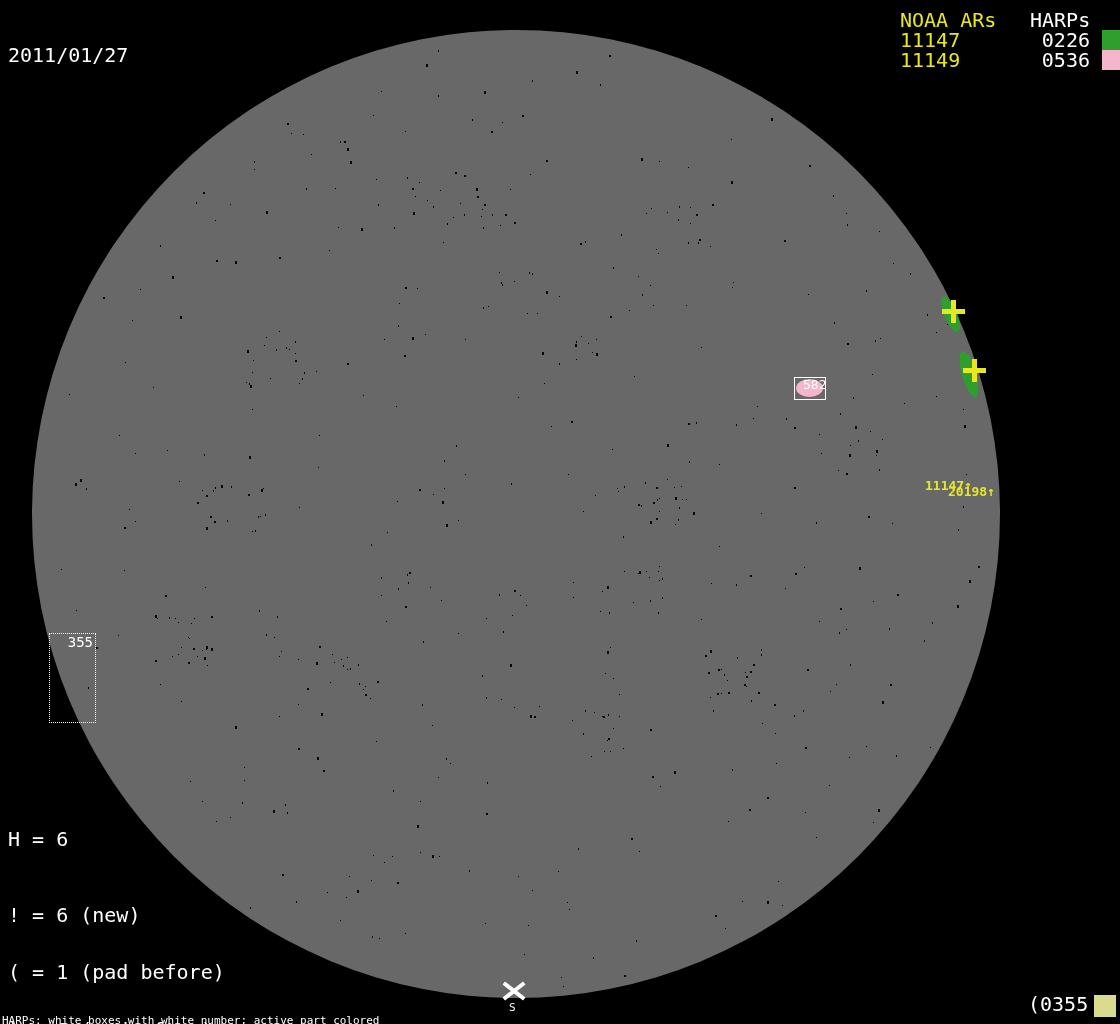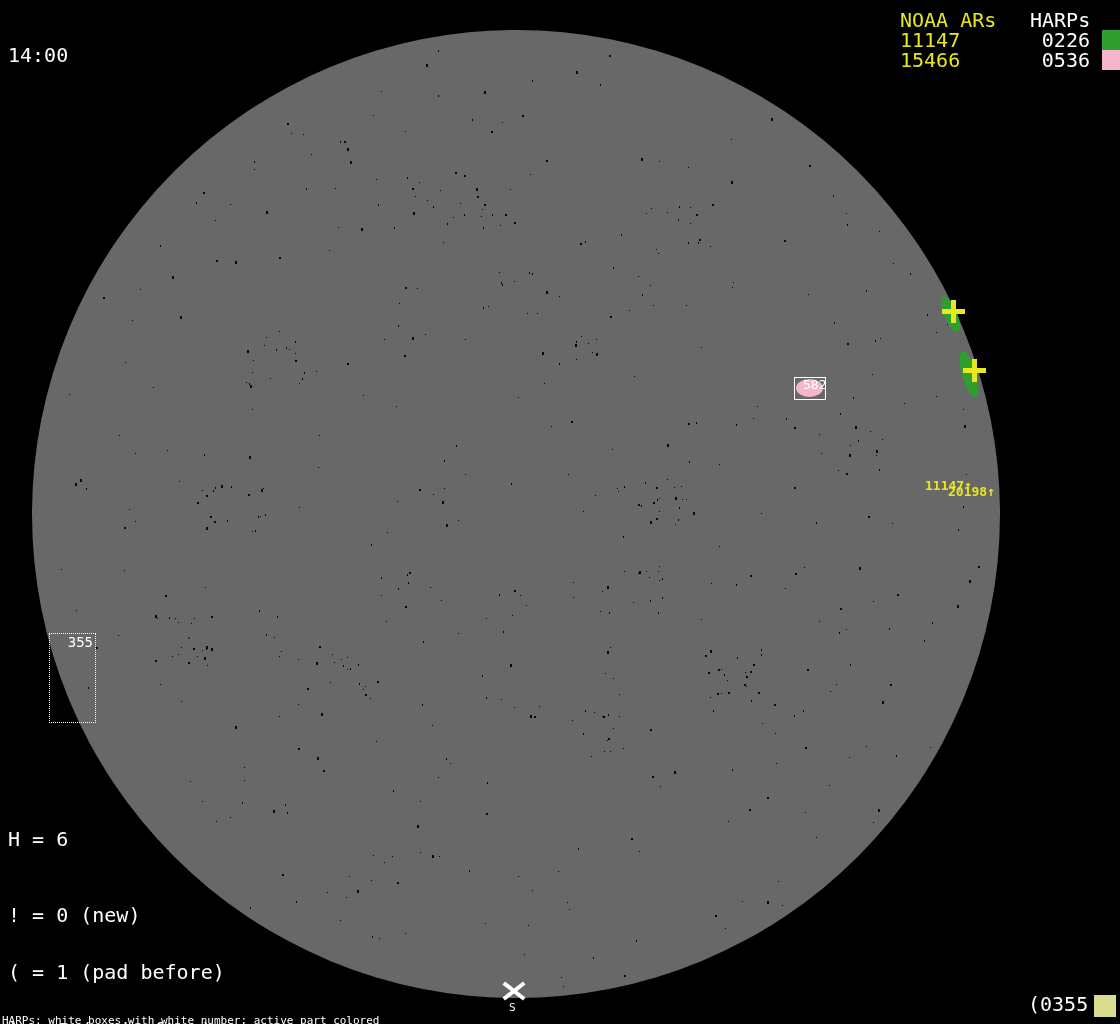--- a/index.html
+++ b/index.html
@@ -674,44 +674,44 @@
   <div class="limb-label" id="limb-label-11147">11147↑</div>
   <div class="limb-label" id="limb-label-11149">20198↑</div>
 
   <div id="south-x">
     <div class="xbar a"></div>
     <div class="xbar b"></div>
   </div>
   <div id="south-label">S</div>
 
   <div id="title-block">
-    <div>14:00</div>
+    <div>2011/01/27</div>
   </div>
 
   <div id="ar-table">
     <div class="ar-row header">
       <span class="col-noaa">NOAA ARs</span>
       <span class="col-harp">HARPs</span>
       <span class="col-swatch"></span>
     </div>
     <div class="ar-row">
       <span class="col-noaa">11147</span>
       <span class="col-harp">0226</span>
       <span class="col-swatch" style="background-color: rgb(47, 158, 47);"></span>
     </div>
     <div class="ar-row">
-      <span class="col-noaa">15466</span>
+      <span class="col-noaa">11149</span>
       <span class="col-harp">0536</span>
       <span class="col-swatch" style="background-color: rgb(245, 181, 205);"></span>
     </div>
   </div>
 
   <div id="h-count">H = 6</div>
   <div id="flag-legend">
-    <div>! = 0 (new)</div>
+    <div>! = 6 (new)</div>
     <div>( = 1 (pad before)</div>
     <div>) = 0 (pad after)</div>
     
     
     
   </div>
 
   <div id="footnotes">
     <div>HARPs: white boxes with white number; active part colored</div>
     

